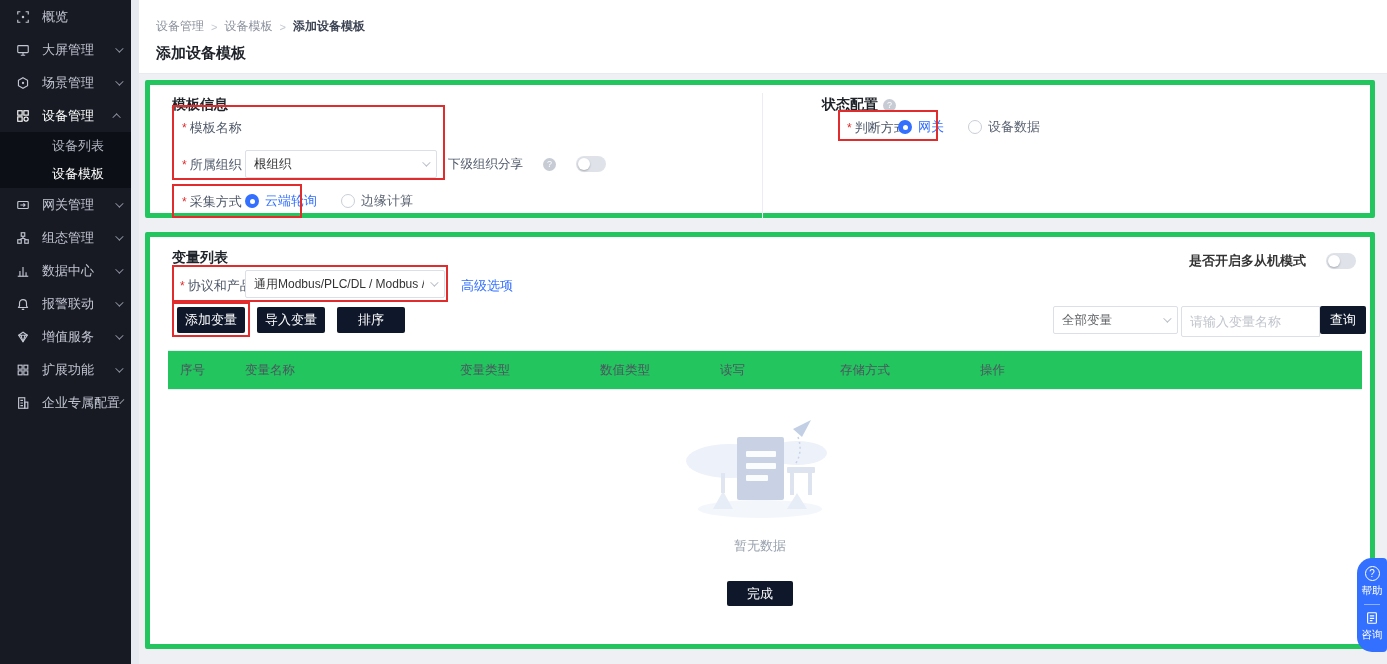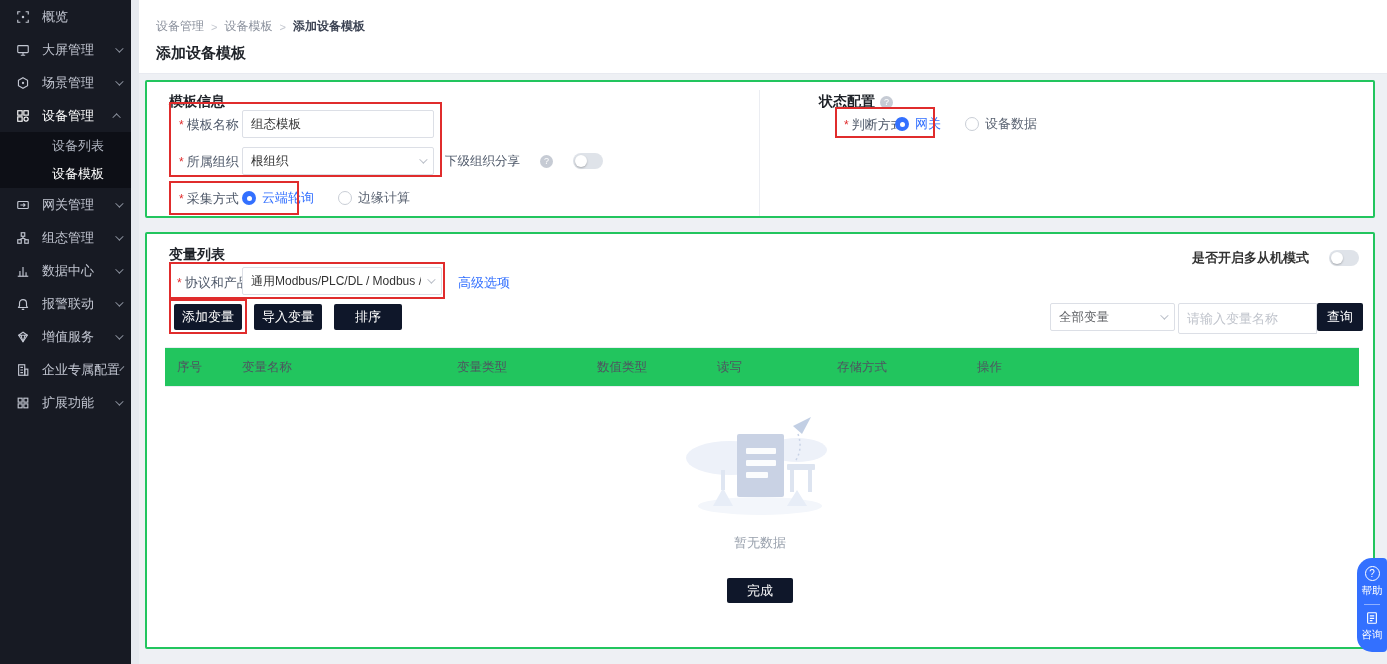--- a/index.html
+++ b/index.html
@@ -28,21 +28,21 @@
 
   
   .topbar { position:absolute; left:139px; top:0; width:1248px; height:74px; background:#fff; border-bottom:1px solid #e8eaf0; }
   .breadcrumb { position:absolute; left:17px; top:18px; font-size:12px; color:#8a909c; display:flex; gap:7px; align-items:center; }
   .breadcrumb .sep { color:#c2c6ce; font-size:11px; }
   .breadcrumb .current { color:#3c4353; font-weight:bold; }
   .crumb { cursor:pointer; }
   .page-title { position:absolute; left:17px; top:44px; font-size:15px; font-weight:bold; color:#1f2329; }
 
   
-  .card { position:absolute; background:#fff; border:2px solid #22c55e; border-radius:2px; }
+  .card { position:absolute; background:#fff; border:5px solid #22c55e; border-radius:2px; }
   .card1 { left:145px; top:80px;  width:1230px; height:138px; }
   .card2 { left:145px; top:232px; width:1230px; height:417px; }
   .sec-title { font-size:14px; font-weight:bold; color:#1f2329; }
 
   .form-label { font-size:13px; color:#4e5869; white-space:nowrap; }
   .req { color:#e02c2c; margin-right:3px; font-size:12px; }
 
   .input, .select {
     height:28px; border:1px solid #dcdfe6; border-radius:2px; background:#fff;
     font-size:12.5px; color:#333; padding:0 8px; display:flex; align-items:center;
@@ -184,35 +184,35 @@
     <div class="side-item">
       <svg width="14" height="14" viewBox="0 0 16 16" fill="none" stroke="currentColor" stroke-width="1.3">
           <polygon points="3,6 8,2.5 13,6 8,13.5"></polygon>
           <path d="M3 6h10M8 13.5L5.6 6M8 13.5L10.4 6"></path>
         </svg>
       <span class="lbl">增值服务</span>
       <span class="chev down"></span>
     </div>
     <div class="side-item">
       <svg width="14" height="14" viewBox="0 0 16 16" fill="none" stroke="currentColor" stroke-width="1.3">
-          <rect x="3" y="2" width="7" height="12"></rect>
-          <rect x="10" y="7" width="3.5" height="7"></rect>
-          <path d="M5 5h3M5 8h3M5 11h3"></path>
-        </svg>
-      <span class="lbl">企业专属配置</span>
-      <span class="chev down"></span>
-    </div>
-    <div class="side-item">
-      <svg width="14" height="14" viewBox="0 0 16 16" fill="none" stroke="currentColor" stroke-width="1.3">
           <rect x="2.5" y="2.5" width="4.5" height="4.5"></rect>
           <rect x="9" y="2.5" width="4.5" height="4.5"></rect>
           <rect x="2.5" y="9" width="4.5" height="4.5"></rect>
           <rect x="9" y="9" width="4.5" height="4.5"></rect>
         </svg>
       <span class="lbl">扩展功能</span>
+      <span class="chev down"></span>
+    </div>
+    <div class="side-item">
+      <svg width="14" height="14" viewBox="0 0 16 16" fill="none" stroke="currentColor" stroke-width="1.3">
+          <rect x="3" y="2" width="7" height="12"></rect>
+          <rect x="10" y="7" width="3.5" height="7"></rect>
+          <path d="M5 5h3M5 8h3M5 11h3"></path>
+        </svg>
+      <span class="lbl">企业专属配置</span>
       <span class="chev down"></span>
     </div>
   </nav>
 
   <div class="scroll-strip"></div>
 
   <header class="topbar">
     <div class="breadcrumb">
       <span class="crumb">设备管理</span>
       <span class="sep">&gt;</span>
@@ -221,23 +221,20 @@
       <span class="current">添加设备模板</span>
     </div>
     <div class="page-title">添加设备模板</div>
   </header>
 
   <section class="card card1">
     <div class="abs sec-title" style="left:22px; top:11px;">模板信息</div>
 
     <div class="abs form-label" style="left:32px; top:34px;">
       <span class="req">*</span><span>模板名称</span>
-    </div>
-    <div class="abs" style="left:95px; top:28px; width:192px;">
-      <input class="input" value="组态模板" style="">
     </div>
 
     <div class="abs form-label" style="left:32px; top:71px;">
       <span class="req">*</span><span>所属组织</span>
     </div>
     <div class="abs select" style="left:95px; top:65px; width:192px;">
       <span class="val">根组织</span>
       <span class="chev down"></span>
     </div>
 

